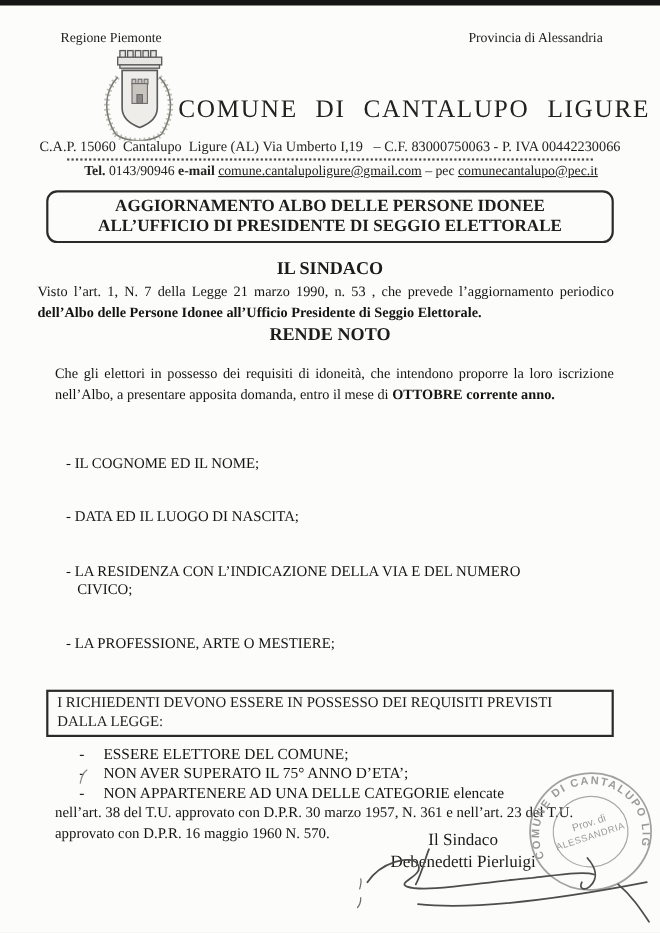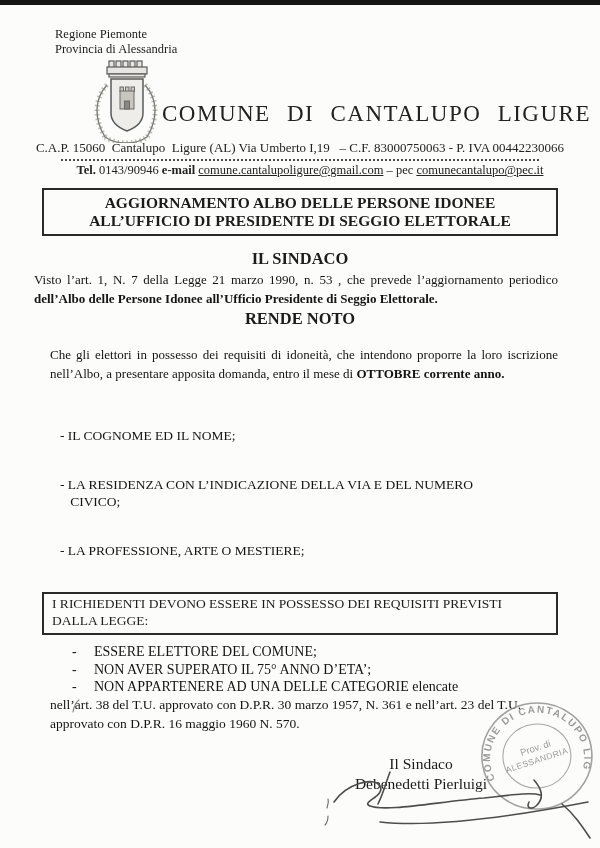--- a/index.html
+++ b/index.html
@@ -3,34 +3,34 @@
 <meta charset="utf-8">
 <style>
   html,body{margin:0;padding:0;}
   body{width:600px;height:848px;background:#e9e9e9;}
   .page{
     position:relative;width:600px;height:848px;overflow:hidden;
     background:#fcfcfa;color:#1c1c1c;
     font-family:"Liberation Serif","DejaVu Serif",serif;
   }
   .topbar{height:5px;background:#161616;}
-  .region-row{display:flex;justify-content:space-between;margin:22px 52px 0 55px;font-size:12.5px;flex-direction:column;}
+  .region-row{display:flex;justify-content:space-between;margin:22px 52px 0 55px;font-size:12.5px;}
   .brand-row{position:relative;height:76px;margin-top:4px;}
   .crest{position:absolute;left:92px;top:-2px;width:68px;height:84px;}
   .comune-name{
     position:absolute;left:162px;top:40px;
     font-size:23px;letter-spacing:1.5px;word-spacing:9px;white-space:pre;color:#222;
   }
   .address{margin-top:3px;text-align:center;font-size:13px;white-space:pre;color:#222;}
   .dotline{width:478px;margin:2px auto 0;border-bottom:2px dotted #4a4a4a;height:1px;}
   .tel-line{margin-top:2px;text-align:center;font-size:12.5px;padding-left:20px;color:#222;}
   .tel-line b{font-weight:bold;}
   .u{text-decoration:underline;}
   .box{border:2px solid #2a2a2a;margin-left:42px;margin-right:42px;background:#fcfcfa;}
-  .box1{margin-top:10px;text-align:center;font-weight:bold;font-size:15.5px;line-height:1.14;padding:4px 2px 5px;}
+  .box1{margin-top:10px;text-align:center;font-weight:bold;font-size:15.5px;line-height:1.14;padding:4px 2px 5px;border-radius:10px;}
   .h-center{text-align:center;font-weight:bold;font-size:16.5px;line-height:1.2;}
   .sindaco{margin-top:13px;}
   .para{margin:0 42px 0 50px;font-size:13px;line-height:1.46;text-align:justify;color:#141414;}
   .para1{margin-top:2px;margin-left:34px;}
   .rende{margin-top:0;}
   .para2{margin-top:17px;}
   .box2{margin-top:8px;font-weight:bold;font-size:14px;padding:3px 8px 4px;}
   .list1{margin:11px 36px 0 60px;font-size:13.5px;line-height:1.22;white-space:pre-wrap;color:#141414;}
   .list1 div{margin:0;}
   .box3{font-weight:normal;font-size:13.5px;line-height:1.25;padding:2px 8px 3px;}
@@ -109,20 +109,21 @@
 
   <div class="para para1"><span>Visto l’art. 1, N. 7 della Legge 21 marzo 1990, n. 53 , che prevede l’aggiornamento periodico </span><b>dell’Albo delle Persone Idonee all’Ufficio  Presidente di Seggio Elettorale.</b></div>
 
   <div class="h-center rende">RENDE NOTO</div>
 
   <div class="para para2"><span>Che gli elettori in possesso dei requisiti di idoneità, che intendono proporre la loro iscrizione nell’Albo, a presentare apposita domanda, entro il mese di </span><b>OTTOBRE corrente anno.</b></div>
 
 
   <div class="list1">
     <div>- IL COGNOME ED IL NOME;</div>
+    <div>- DATA ED IL LUOGO DI NASCITA;</div>
     <div>- LA RESIDENZA CON L’INDICAZIONE DELLA VIA E DEL NUMERO
    CIVICO;</div>
     <div>- LA PROFESSIONE, ARTE O MESTIERE;</div>
   </div>
 
   <div class="box box3">I RICHIEDENTI DEVONO ESSERE IN POSSESSO DEI REQUISITI PREVISTI DALLA LEGGE:</div>
 
   <div class="list2">
     <div class="l2row">
         <span class="l2dash">-</span>

